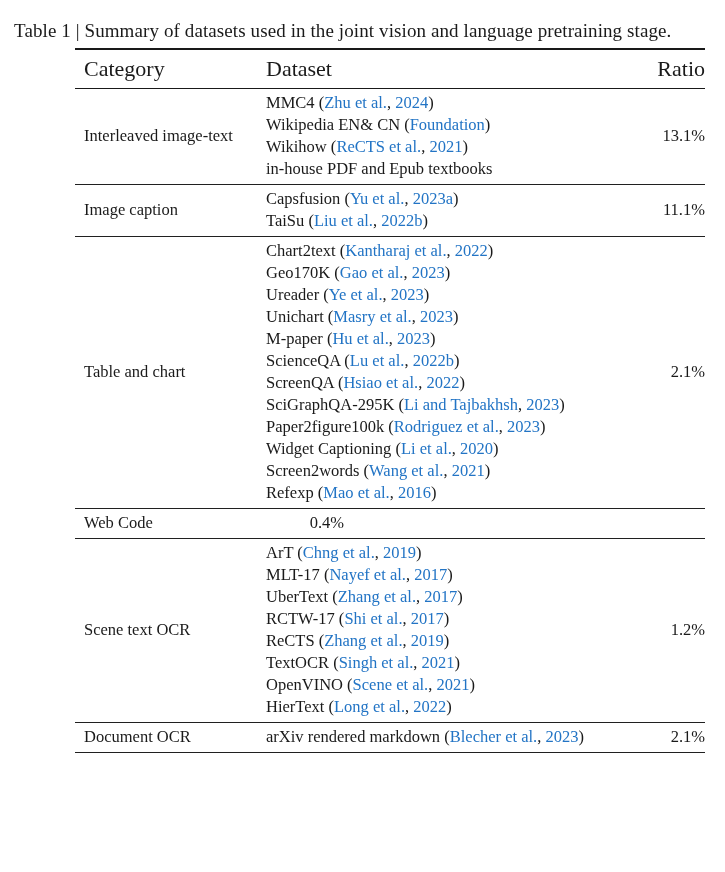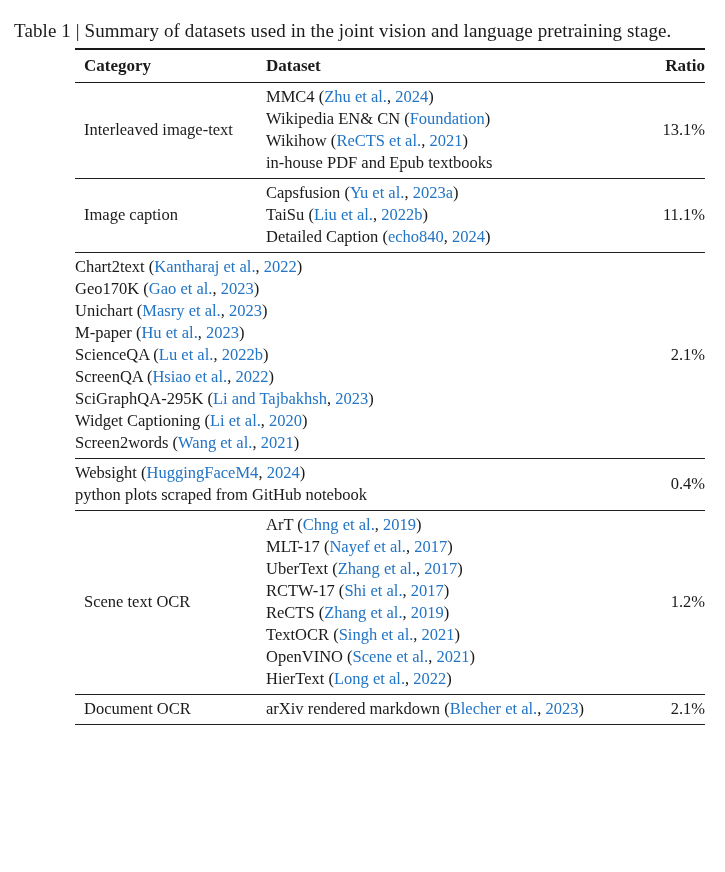--- a/index.html
+++ b/index.html
@@ -12,21 +12,21 @@
   .title{
     position:absolute;left:14px;top:20px;
     font-size:19px;letter-spacing:.1px;white-space:nowrap;
   }
   .tbl{
     position:absolute;left:75px;top:48px;width:630px;
     border-top:2.2px solid #191919;
   }
   .hdr{
     display:flex;align-items:flex-start;
-    font-weight:bold;font-size:17px;
+    font-weight:normal;font-size:22px;
     padding:6px 0 6px 0;
     border-bottom:1.6px solid #191919;
   }
   .col-cat{width:191px;flex:none;padding-left:9px;box-sizing:border-box;}
   .col-ds{flex:1;min-width:0;}
   .col-ratio{width:78px;flex:none;text-align:right;}
   .sec{
     display:flex;align-items:center;
     font-size:16.5px;line-height:22px;
     padding:3px 0 4px 0;
@@ -63,43 +63,43 @@
           <div class="ds-line"><span>Wikihow (</span><span class="link">ReCTS et al.</span><span>, </span><span class="link">2021</span><span>)</span></div>
           <div class="ds-line"><span>in-house PDF and Epub textbooks</span></div>
         </div>
         <div class="col-ratio">13.1%</div>
       </div>
       <div class="sec">
         <div class="col-cat">Image caption</div>
         <div class="col-ds">
           <div class="ds-line"><span>Capsfusion (</span><span class="link">Yu et al.</span><span>, </span><span class="link">2023a</span><span>)</span></div>
           <div class="ds-line"><span>TaiSu (</span><span class="link">Liu et al.</span><span>, </span><span class="link">2022b</span><span>)</span></div>
-          <div class="ds-line"><span>Detailed Caption (</span><span class="link">echo840</span><span>, </span><span class="link">2024</span><span>)</span></div>
         </div>
         <div class="col-ratio">11.1%</div>
       </div>
       <div class="sec">
+        <div class="col-cat">Table and chart</div>
         <div class="col-ds">
           <div class="ds-line"><span>Chart2text (</span><span class="link">Kantharaj et al.</span><span>, </span><span class="link">2022</span><span>)</span></div>
           <div class="ds-line"><span>Geo170K (</span><span class="link">Gao et al.</span><span>, </span><span class="link">2023</span><span>)</span></div>
+          <div class="ds-line"><span>Ureader (</span><span class="link">Ye et al.</span><span>, </span><span class="link">2023</span><span>)</span></div>
           <div class="ds-line"><span>Unichart (</span><span class="link">Masry et al.</span><span>, </span><span class="link">2023</span><span>)</span></div>
           <div class="ds-line"><span>M-paper (</span><span class="link">Hu et al.</span><span>, </span><span class="link">2023</span><span>)</span></div>
           <div class="ds-line"><span>ScienceQA (</span><span class="link">Lu et al.</span><span>, </span><span class="link">2022b</span><span>)</span></div>
           <div class="ds-line"><span>ScreenQA (</span><span class="link">Hsiao et al.</span><span>, </span><span class="link">2022</span><span>)</span></div>
           <div class="ds-line"><span>SciGraphQA-295K (</span><span class="link">Li and Tajbakhsh</span><span>, </span><span class="link">2023</span><span>)</span></div>
+          <div class="ds-line"><span>Paper2figure100k (</span><span class="link">Rodriguez et al.</span><span>, </span><span class="link">2023</span><span>)</span></div>
           <div class="ds-line"><span>Widget Captioning (</span><span class="link">Li et al.</span><span>, </span><span class="link">2020</span><span>)</span></div>
           <div class="ds-line"><span>Screen2words (</span><span class="link">Wang et al.</span><span>, </span><span class="link">2021</span><span>)</span></div>
+          <div class="ds-line"><span>Refexp (</span><span class="link">Mao et al.</span><span>, </span><span class="link">2016</span><span>)</span></div>
         </div>
         <div class="col-ratio">2.1%</div>
       </div>
       <div class="sec">
-        <div class="col-ds">
-          <div class="ds-line"><span>Websight (</span><span class="link">HuggingFaceM4</span><span>, </span><span class="link">2024</span><span>)</span></div>
-          <div class="ds-line"><span>python plots scraped from GitHub notebook</span></div>
-        </div>
+        <div class="col-cat">Web Code</div>
         <div class="col-ratio">0.4%</div>
       </div>
       <div class="sec">
         <div class="col-cat">Scene text OCR</div>
         <div class="col-ds">
           <div class="ds-line"><span>ArT (</span><span class="link">Chng et al.</span><span>, </span><span class="link">2019</span><span>)</span></div>
           <div class="ds-line"><span>MLT-17 (</span><span class="link">Nayef et al.</span><span>, </span><span class="link">2017</span><span>)</span></div>
           <div class="ds-line"><span>UberText (</span><span class="link">Zhang et al.</span><span>, </span><span class="link">2017</span><span>)</span></div>
           <div class="ds-line"><span>RCTW-17 (</span><span class="link">Shi et al.</span><span>, </span><span class="link">2017</span><span>)</span></div>
           <div class="ds-line"><span>ReCTS (</span><span class="link">Zhang et al.</span><span>, </span><span class="link">2019</span><span>)</span></div>

